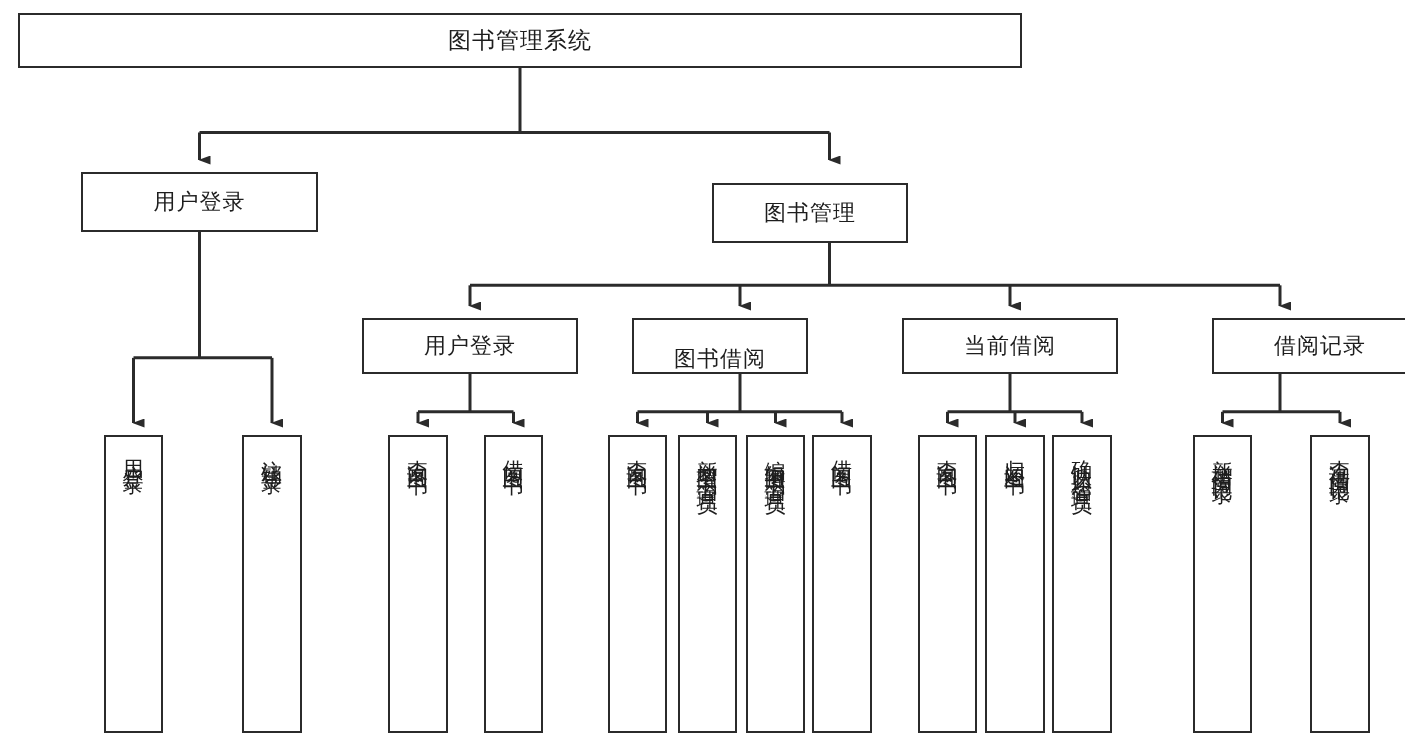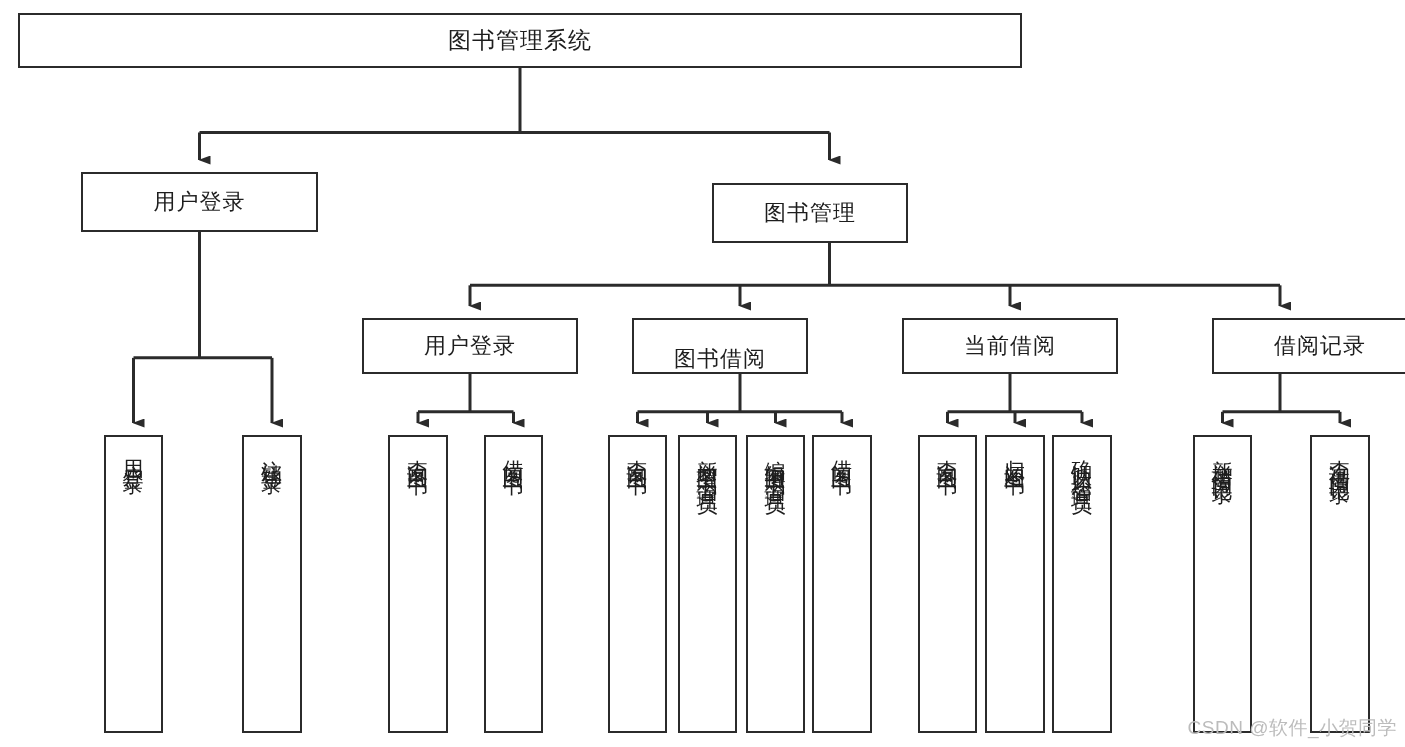--- a/index.html
+++ b/index.html
@@ -170,14 +170,13 @@
         <span class="node-label">确认归还（管理员）</span>
       </div>
       <div class="node leaf" style="left: 1193px; top: 435px; width: 59px; height: 298px;">
         <span class="node-label">新增借阅记录</span>
       </div>
       <div class="node leaf" style="left: 1310px; top: 435px; width: 60px; height: 298px;">
         <span class="node-label">查询借阅记录</span>
       </div>
     </div>
 
-  <div class="watermark">CSDN @软件_小贺同学</div>
 </div>
 
 </body></html>

